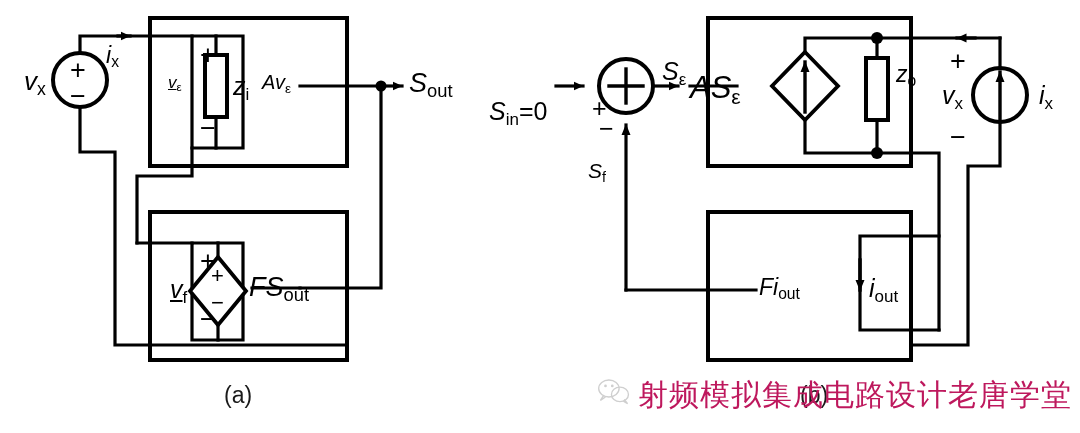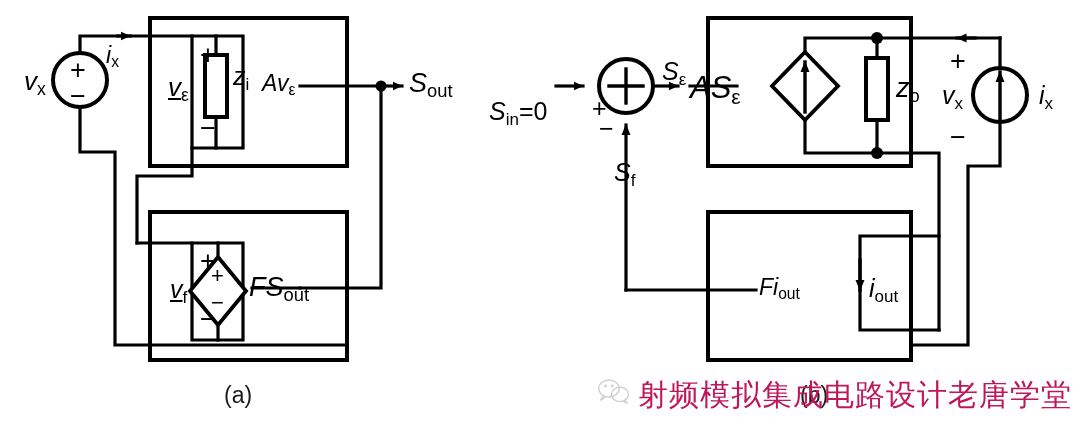--- a/index.html
+++ b/index.html
@@ -163,26 +163,26 @@
     </g>
   </svg>
 
   <div class="lbl" style="left:24px;top:68px;font-size:26px;"><span>v</span><span class="sub">x</span></div>
   <div class="sign" style="left:70px;top:57px;font-size:27px;">+</div>
   <div class="sign" style="left:70px;top:83px;font-size:27px;">−</div>
 
   <div class="lbl" style="left:106px;top:44px;font-size:23px;"><span>i</span><span class="sub">x</span></div>
 
   <div class="sign" style="left:200px;top:42px;font-size:27px;">+</div>
-  <div class="lbl" style="left:168px;top:74px;font-size:26px;text-decoration:underline;"><span>v</span><span class="sub">ε</span></div>
+  <div class="lbl" style="left:168px;top:74px;font-size:17px;text-decoration:underline;"><span>v</span><span class="sub">ε</span></div>
   <div class="sign" style="left:200px;top:115px;font-size:27px;">−</div>
 
-  <div class="lbl" style="left:233px;top:64px;font-size:25px;text-align:right;"><span>z</span><span class="sub">i</span></div>
-
-  <div class="lbl" style="left:262px;top:72px;font-size:23px;"><span>Av</span><span class="sub">ε</span></div>
+  <div class="lbl" style="left:233px;top:74px;font-size:25px;text-align:right;"><span>z</span><span class="sub">i</span></div>
+
+  <div class="lbl" style="left:262px;top:72px;font-size:20px;"><span>Av</span><span class="sub">ε</span></div>
 
   <div class="lbl up" style="left:409px;top:70px;font-size:27px;text-align:center;"><span style="font-style:italic">S</span><span class="sub">out</span></div>
 
   <div class="sign" style="left:200px;top:248px;font-size:27px;">+</div>
   <div class="lbl" style="left:170px;top:277px;font-size:25px;text-decoration:underline;"><span>v</span><span class="sub">f</span></div>
   <div class="sign" style="left:200px;top:306px;font-size:27px;">−</div>
 
   <div class="sign" style="left:211px;top:265px;font-size:22px;">+</div>
   <div class="sign" style="left:211px;top:292px;font-size:22px;">−</div>
 
@@ -190,25 +190,25 @@
 
   <div class="cap" style="left:224px;top:382px;">(a)</div>
 
   <div class="lbl" style="left:489px;top:72px;font-size:25px;margin-top:27px;"><span>S</span><span class="sub">in</span><span class="up" style="font-style:normal">=0</span></div>
 
   <div class="sign" style="left:592px;top:96px;font-size:25px;">+</div>
   <div class="sign" style="left:599px;top:116px;font-size:25px;">−</div>
 
   <div class="lbl" style="left:662px;top:47px;font-size:25px;margin-top:12px;"><span>S</span><span class="sub">ε</span></div>
 
-  <div class="lbl" style="left:614px;top:160px;font-size:25px;"><span>S</span><span class="sub">f</span></div>
+  <div class="lbl" style="left:588px;top:160px;font-size:21px;"><span>S</span><span class="sub">f</span></div>
 
   <div class="lbl" style="left:690px;top:72px;font-size:31px;"><span>AS</span><span class="sub">ε</span></div>
 
-  <div class="lbl" style="left:896px;top:75px;font-size:27px;"><span>z</span><span class="sub">o</span></div>
+  <div class="lbl" style="left:896px;top:63px;font-size:23px;"><span>z</span><span class="sub">o</span></div>
 
   <div class="sign" style="left:950px;top:48px;font-size:27px;">+</div>
   <div class="lbl" style="left:942px;top:83px;font-size:25px;"><span>v</span><span class="sub">x</span></div>
   <div class="sign" style="left:950px;top:124px;font-size:27px;">−</div>
 
   <div class="lbl" style="left:1039px;top:83px;font-size:25px;"><span>i</span><span class="sub">x</span></div>
 
   <div class="lbl" style="left:759px;top:276px;font-size:23px;"><span>Fi</span><span class="sub">out</span></div>
 
   <div class="lbl" style="left:869px;top:276px;font-size:25px;"><span>i</span><span class="sub">out</span></div>

